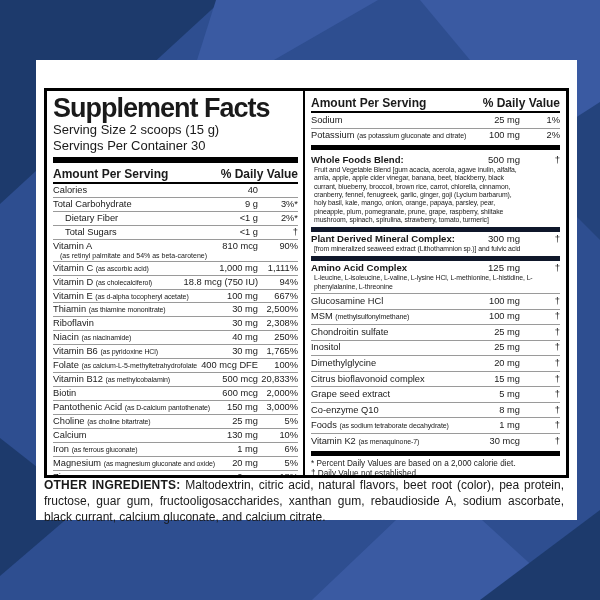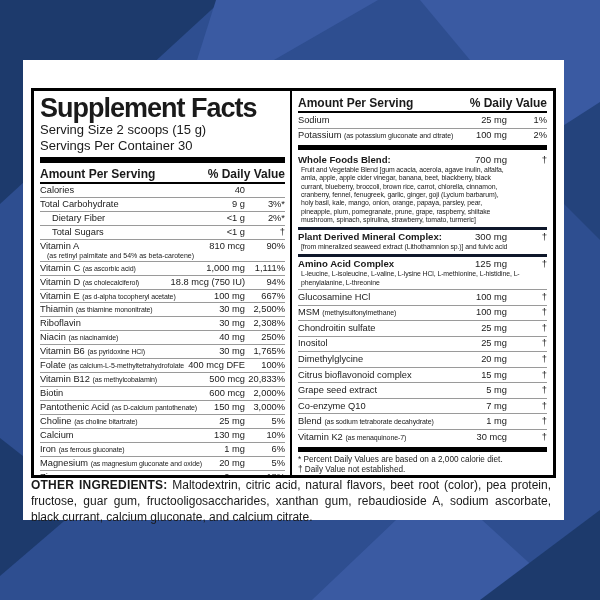--- a/index.html
+++ b/index.html
@@ -13,21 +13,21 @@
   .s1{background:#1d3a6c;clip-path:polygon(0 0,37% 0,0 34%);}
   .s2{background:#3a5aa2;clip-path:polygon(36% 0,63% 0,30% 19%);}
   .s3{background:#3a5aa2;clip-path:polygon(70% 0,100% 0,100% 36%);}
   .s4{background:#24437c;clip-path:polygon(86% 26%,100% 17%,100% 40%);}
   .s5{background:#1d3a6c;clip-path:polygon(0 73%,14% 84%,0 96%);}
   .s6{background:#3a5aa2;clip-path:polygon(52% 100%,73% 80%,95% 100%);}
   .s7{background:#1d3a6c;clip-path:polygon(80% 100%,100% 85%,100% 100%);}
 
   
   .card{
-    position:absolute;left:23px;top:60px;width:541px;height:460px;
+    position:absolute;left:36px;top:60px;width:541px;height:460px;
     background:#ffffff;z-index:2;
   }
   .panel{
     position:absolute;left:8px;top:28px;width:519px;height:384px;
     border:3px solid #000;display:flex;background:#fff;overflow:hidden;
   }
   .colL{width:256px;padding:3px 5px 0 6px;box-sizing:border-box;overflow:hidden;}
   .vdiv{width:2px;background:#000;}
   .colR{flex:1;padding:3px 6px 0 6px;box-sizing:border-box;overflow:hidden;}
 
@@ -50,21 +50,21 @@
   }
   .row2{border-top:1px solid #9a9a9a;padding:1px 0;font-size:9.3px;line-height:1.15;}
   .r2top{display:flex;align-items:baseline;}
   .n{flex:1;min-width:0;white-space:nowrap;overflow:hidden;}
   .sub{font-size:7px;letter-spacing:-0.1px;}
   .sub2{font-size:7px;padding-left:7px;line-height:1.1;}
   .a{white-space:nowrap;margin-left:4px;}
   .d{width:40px;text-align:right;white-space:nowrap;}
   .ind .n{padding-left:12px;}
 
-  .blend{border-top:3px solid #0f172a;padding:1.5px 0 2px 0;}
+  .blend{border-top:5px solid #0f172a;padding:1.5px 0 2px 0;}
   .brow{display:flex;align-items:baseline;font-size:9.6px;line-height:1.15;}
   .bn{flex:1;font-weight:bold;white-space:nowrap;overflow:hidden;}
   .bdesc{font-size:6.9px;line-height:1.22;padding:1px 36px 0 3px;letter-spacing:-0.1px;}
   .bdesc.wide{padding-right:18px;}
   .fnotes{font-size:8.2px;line-height:1.25;padding-top:1px;}
   .fn{padding-left:7px;text-indent:-7px;}
 
   .colR .row{padding:1.8px 0;}
 
   .other{
@@ -232,21 +232,21 @@
           <span class="n"><span>Potassium</span> <span class="sub">(as potassium gluconate and citrate)</span></span>
           <span class="a">100 mg</span>
           <span class="d">2%</span>
         </div>
       </div>
       <div class="bar-sm"></div>
 
       <div class="blend" style="border-top:none;">
         <div class="brow">
           <span class="bn">Whole Foods Blend:</span>
-          <span class="a">700 mg</span>
+          <span class="a">500 mg</span>
           <span class="d">†</span>
         </div>
         <div class="bdesc">Fruit and Vegetable Blend [gum acacia, acerola, agave inulin, alfalfa, amla, apple, apple cider vinegar, banana, beet, blackberry, black currant, blueberry, broccoli, brown rice, carrot, chlorella, cinnamon, cranberry, fennel, fenugreek, garlic, ginger, goji (Lycium barbarum), holy basil, kale, mango, onion, orange, papaya, parsley, pear, pineapple, plum, pomegranate, prune, grape, raspberry, shiitake mushroom, spinach, spirulina, strawberry, tomato, turmeric]</div>
       </div>
 
       <div class="blend">
         <div class="brow">
           <span class="bn">Plant Derived Mineral Complex:</span>
           <span class="a">300 mg</span>
           <span class="d">†</span>
@@ -294,25 +294,25 @@
           <span class="a">15 mg</span>
           <span class="d">†</span>
         </div>
         <div class="row">
           <span class="n"><span>Grape seed extract</span></span>
           <span class="a">5 mg</span>
           <span class="d">†</span>
         </div>
         <div class="row">
           <span class="n"><span>Co-enzyme Q10</span></span>
-          <span class="a">7 mg</span>
-          <span class="d">†</span>
-        </div>
-        <div class="row">
-          <span class="n"><span>Blend</span> <span class="sub">(as sodium tetraborate decahydrate)</span></span>
+          <span class="a">8 mg</span>
+          <span class="d">†</span>
+        </div>
+        <div class="row">
+          <span class="n"><span>Foods</span> <span class="sub">(as sodium tetraborate decahydrate)</span></span>
           <span class="a">1 mg</span>
           <span class="d">†</span>
         </div>
         <div class="row">
           <span class="n"><span>Vitamin K2</span> <span class="sub">(as menaquinone-7)</span></span>
           <span class="a">30 mcg</span>
           <span class="d">†</span>
         </div>
       </div>
 

